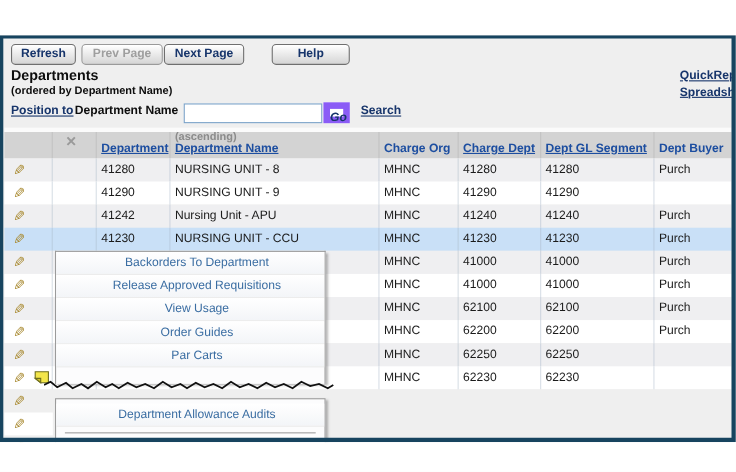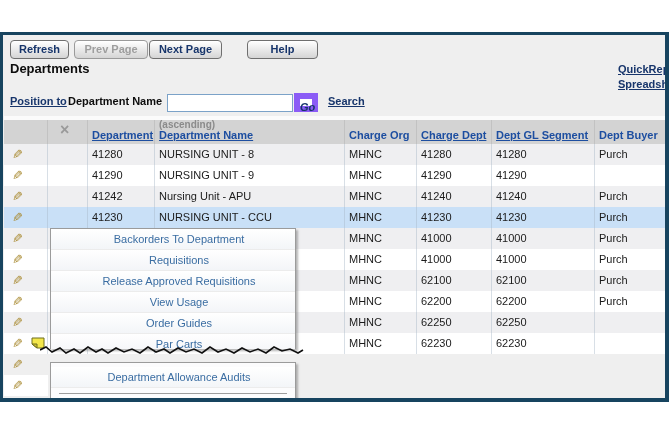--- a/index.html
+++ b/index.html
@@ -82,20 +82,21 @@
 <body>
 
 <div class="window">
 
   <div class="btn" style="left:10px;width:59px;">Refresh</div>
   <div class="btn disabled" style="left:74px;width:74px;">Prev Page</div>
   <div class="btn" style="left:149px;width:73px;">Next Page</div>
   <div class="btn" style="left:247px;width:71px;">Help</div>
 
   <div class="page-title">Departments</div>
+  <div class="page-subtitle">(ordered by Department Name)</div>
 
   <a class="toplink" style="top:31px;">QuickRep</a>
   <a class="toplink" style="top:46px;">Spreadsh</a>
 
   <a class="pos-link">Position to</a>
   <span class="pos-label">Department Name</span>
   <input class="pos-input" type="text" value="" style="">
   <div class="go-btn">Go</div>
   <a class="search-link">Search</a>
   <div class="white-strip"></div>
@@ -279,21 +280,20 @@
       <div class="c c3"></div>
       <div class="c c4"></div>
     <div class="c c5"></div>
       <div class="c c6"></div>
       <div class="c c7"></div>
       <div class="c c8"></div>
   </div>
 
   <div class="menu-top">
     <div class="menu-item">Backorders To Department</div>
-    <div class="menu-item">Requisitions</div>
     <div class="menu-item">Release Approved Requisitions</div>
     <div class="menu-item">View Usage</div>
     <div class="menu-item">Order Guides</div>
     <div class="menu-item">Par Carts</div>
   </div>
 
   <svg class="torn" width="264" height="18" viewBox="0 0 264 18">
     <polyline points="0,10 6,7 12,12 20,8 26,13 34,9 40,13 48,7 56,12 62,9 68,13 76,8 84,12 92,9 100,13 108,7 116,12 124,9 130,13 138,8 146,12 154,9 162,13 170,7 178,12 186,9 194,13 202,8 210,12 218,9 226,13 234,7 242,11 250,9 258,13 263,10" fill="none" stroke="#111" stroke-width="1.6"></polyline>
   </svg>
 

